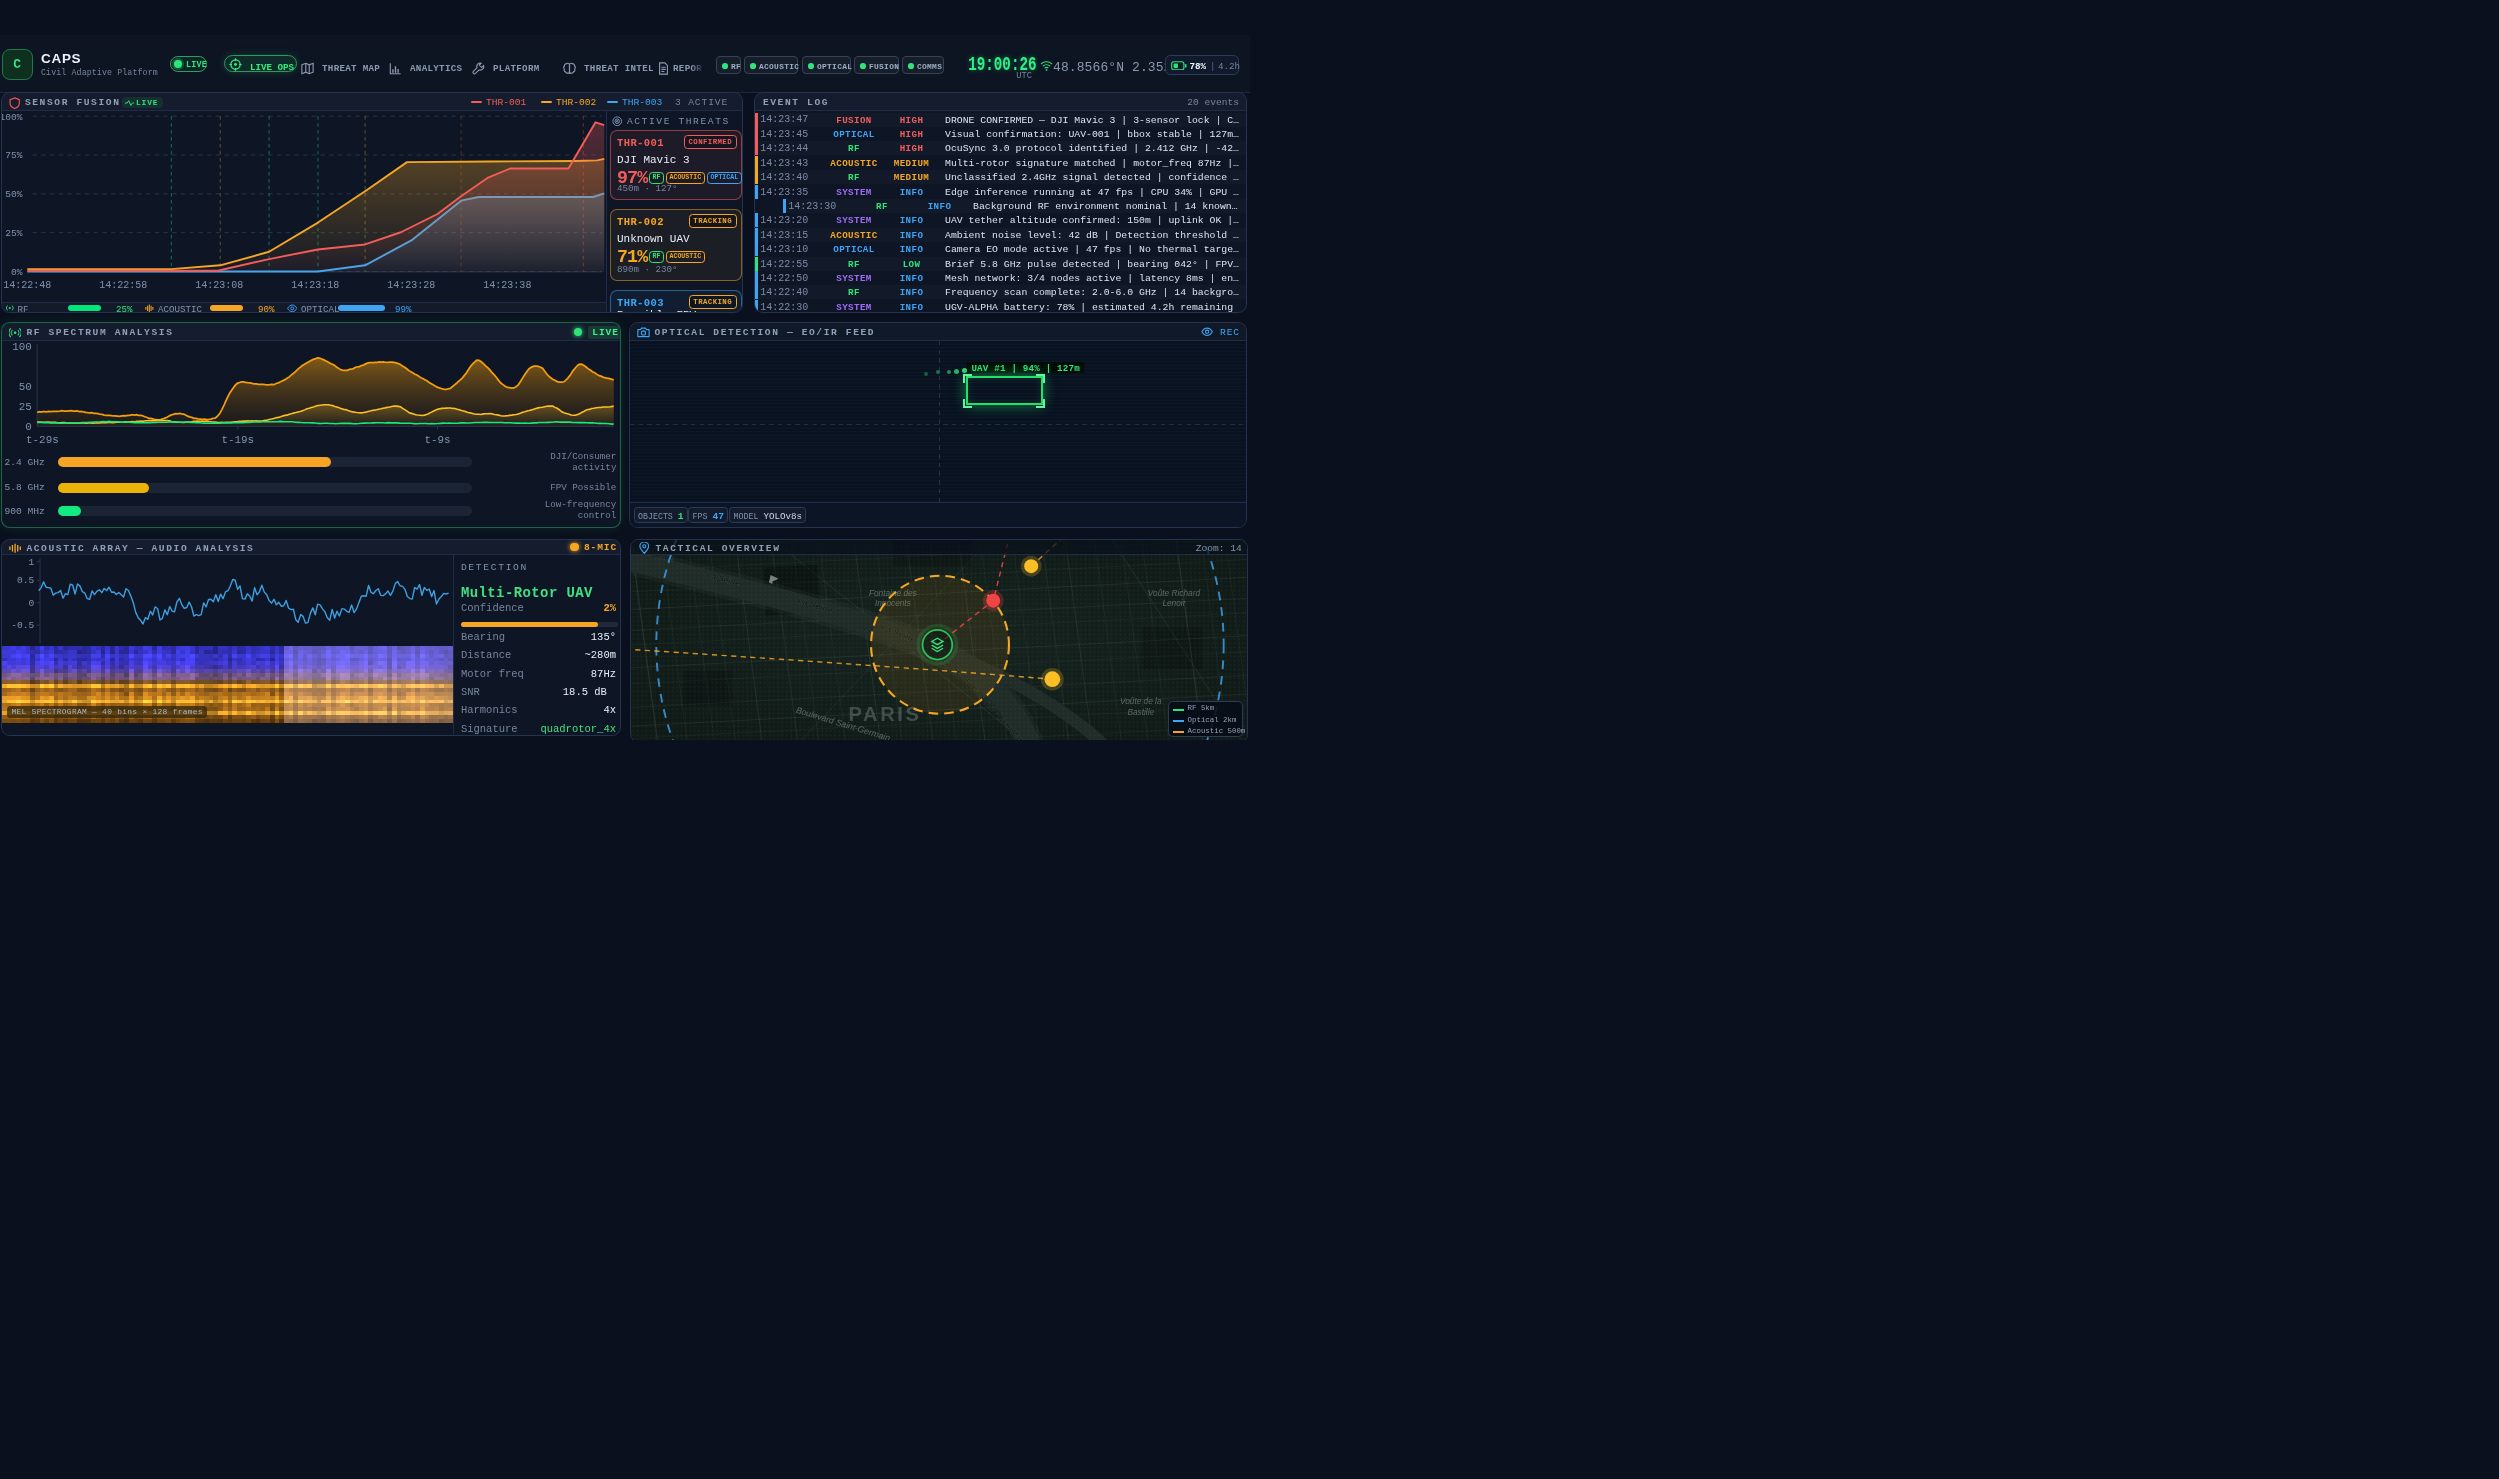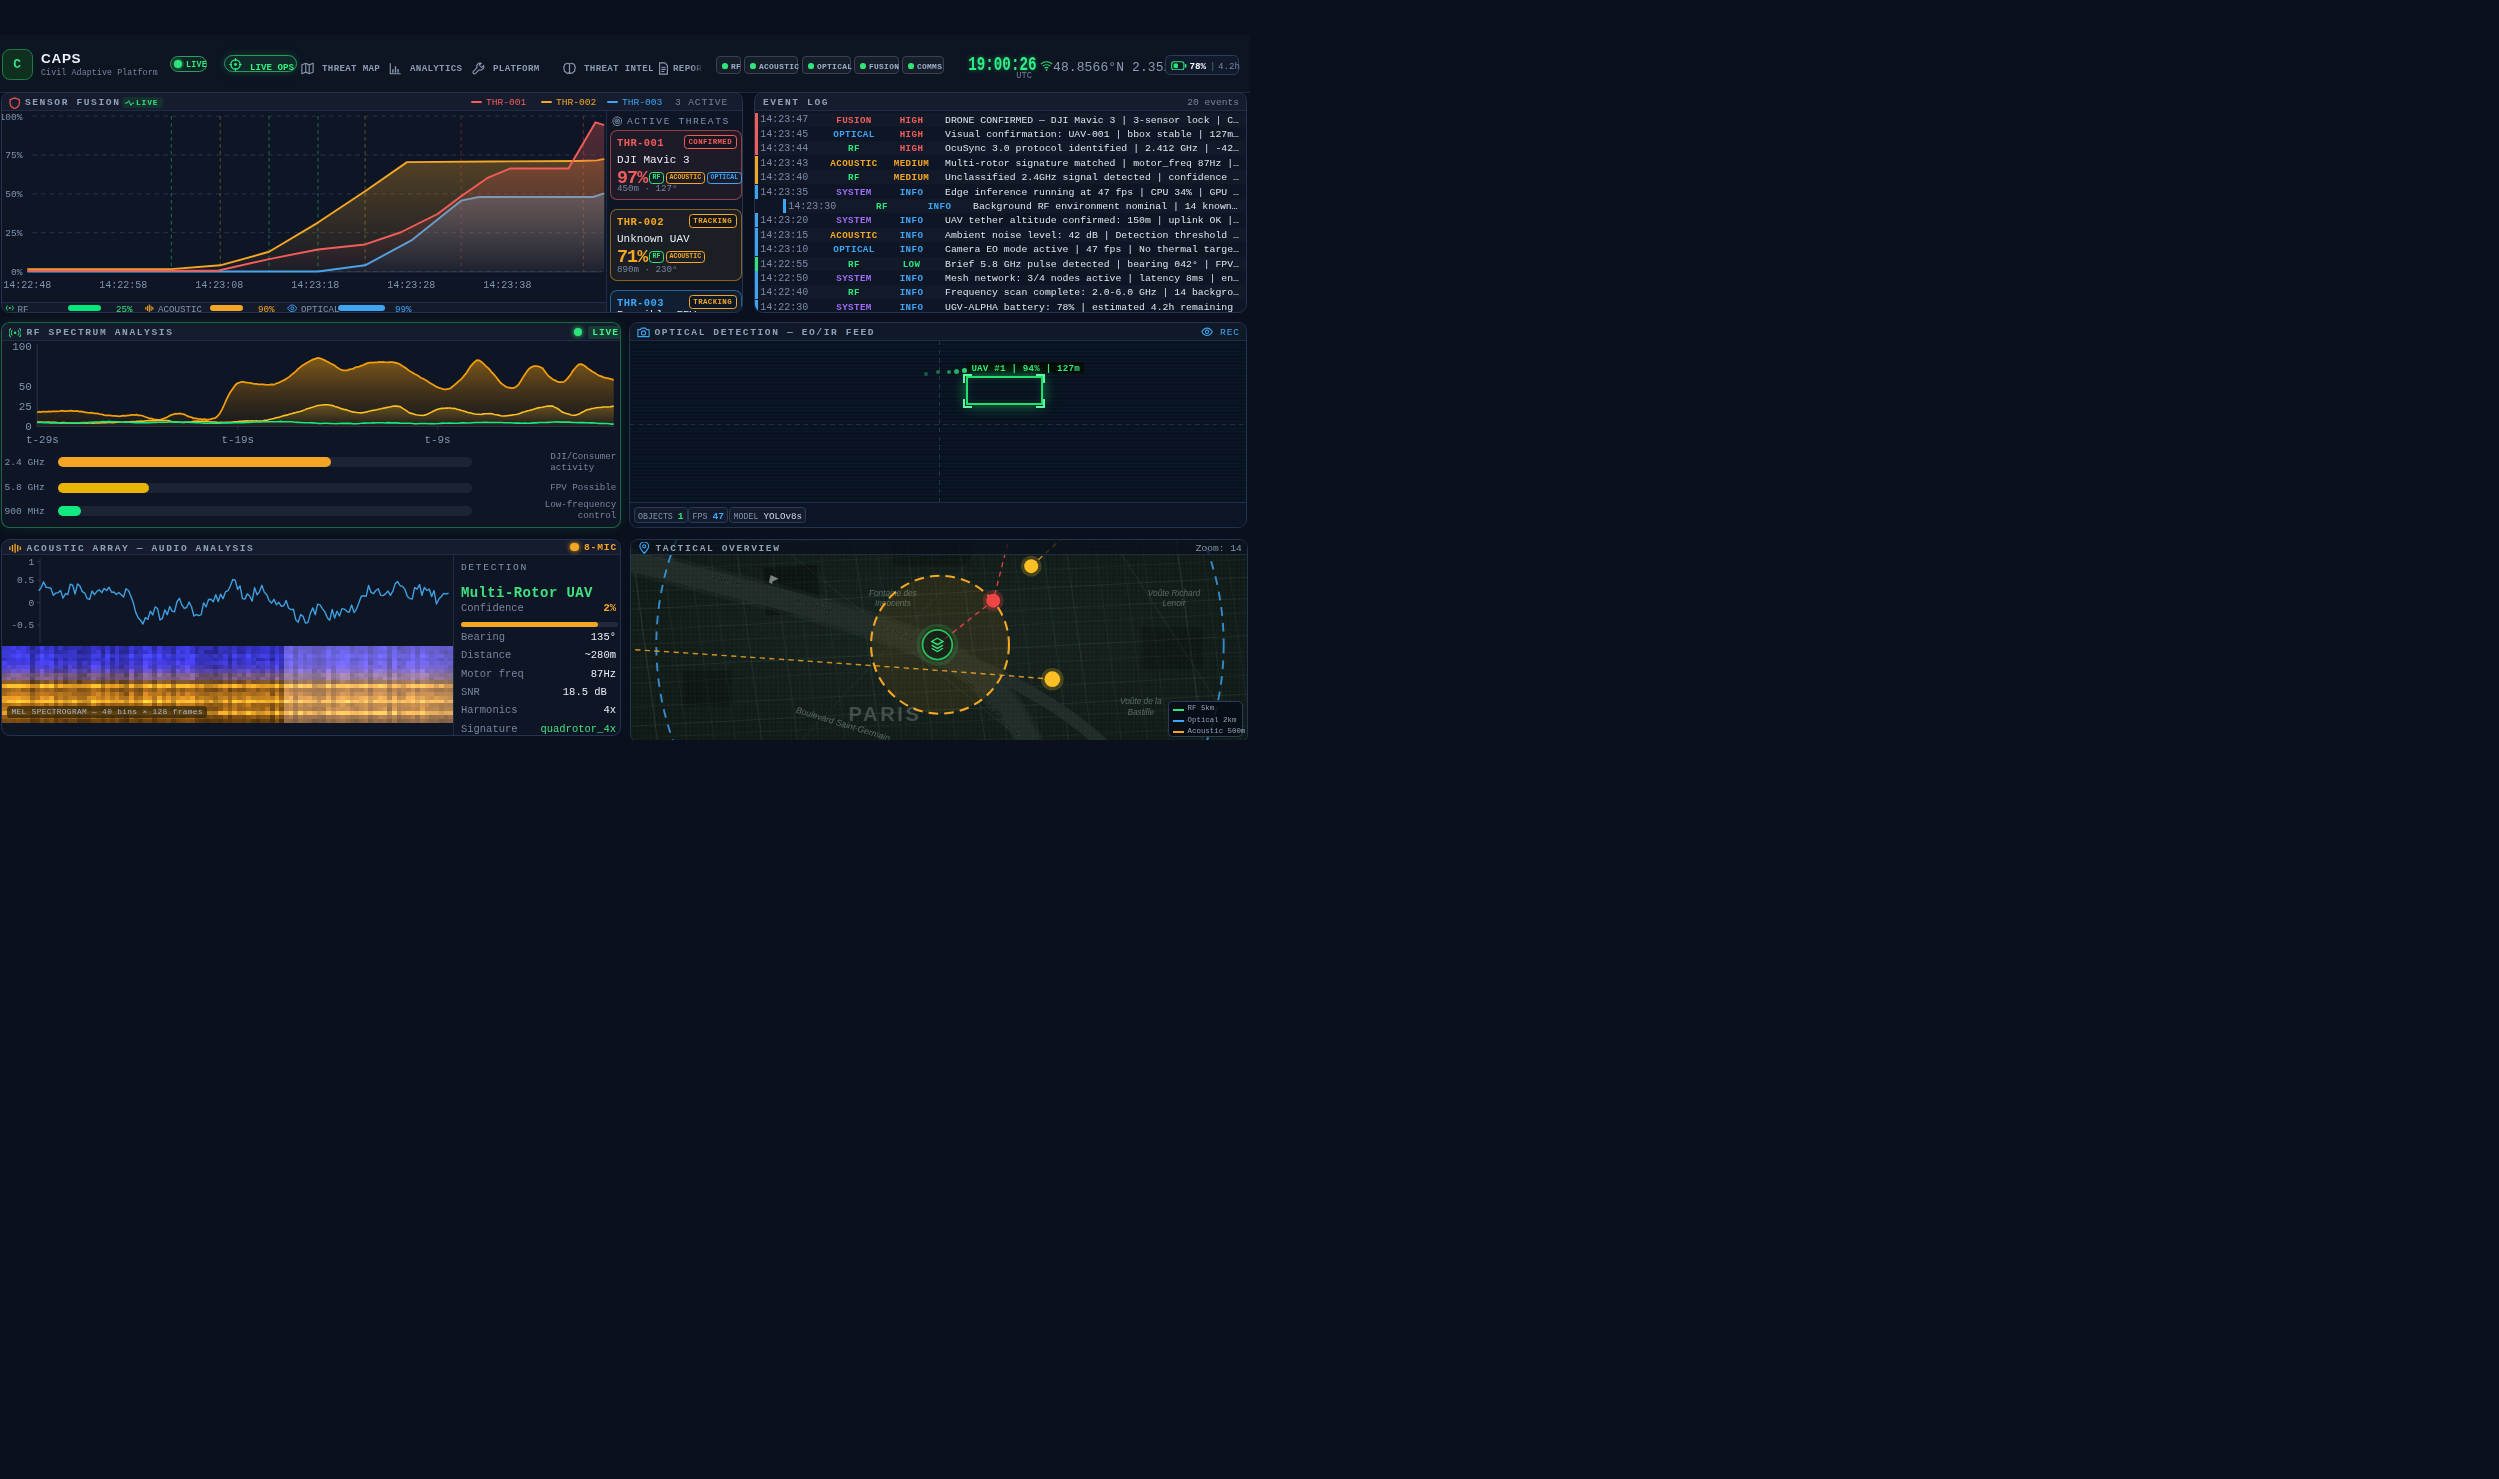--- a/index.html
+++ b/index.html
@@ -385,21 +385,21 @@
         <line x1="499" y1="118.5" x2="499" y2="122" stroke="#2b3950"></line>
         <path d="M40.0,102.1 L41.3,102.2 L42.8,101.7 L44.5,102.1 L46.4,101.7 L48.5,101.7 L50.7,101.9 L53.0,101.4 L55.4,101.7 L58.0,101.2 L60.6,101.4 L63.2,101.3 L65.9,101.0 L68.6,100.6 L71.3,101.1 L73.9,101.0 L76.5,100.7 L79.1,100.5 L81.6,100.9 L84.0,101.1 L86.2,100.8 L88.5,101.7 L90.9,101.3 L93.2,102.0 L95.6,102.4 L98.0,102.7 L100.4,102.9 L102.8,102.8 L105.2,103.7 L107.6,103.7 L109.9,104.0 L112.2,104.6 L114.5,104.8 L116.8,105.5 L119.0,105.8 L121.1,106.0 L123.2,105.9 L125.2,106.3 L127.2,106.6 L129.0,106.5 L131.9,106.7 L134.6,106.9 L137.1,106.4 L139.5,106.3 L141.7,106.5 L143.9,106.0 L145.9,105.9 L148.0,105.4 L150.0,105.4 L151.9,105.7 L153.9,105.1 L156.0,105.9 L158.5,106.0 L160.9,106.3 L163.2,107.5 L165.5,108.0 L167.8,109.2 L170.1,109.4 L172.3,110.0 L174.5,110.7 L176.8,110.8 L179.0,111.3 L181.5,110.7 L184.0,110.0 L186.4,109.1 L188.9,108.1 L191.3,106.6 L193.8,105.4 L196.2,104.8 L198.6,104.0 L201.0,104.1 L203.4,103.7 L205.7,104.2 L208.0,104.5 L210.2,105.5 L212.5,106.8 L214.8,107.6 L217.2,108.2 L219.5,109.3 L222.0,109.3 L224.3,109.8 L226.8,110.1 L229.3,110.5 L231.8,110.1 L234.4,110.8 L236.9,110.6 L239.4,110.2 L241.7,109.3 L244.0,109.1 L246.0,107.5 L249.1,104.1 L251.8,99.3 L254.3,94.0 L256.6,88.6 L258.8,84.0 L261.0,79.9 L264.0,75.6 L266.7,71.8 L269.3,69.2 L272.0,68.2 L274.3,67.5 L276.6,67.5 L278.9,68.0 L281.4,68.4 L284.0,68.7 L286.3,69.3 L288.8,69.9 L291.3,69.9 L293.9,70.3 L296.5,70.4 L299.0,70.3 L301.5,70.6 L304.0,70.8 L306.5,70.7 L309.0,70.5 L311.5,70.7 L314.0,69.4 L316.5,68.6 L319.0,67.4 L321.5,66.1 L324.0,64.9 L326.5,63.3 L329.0,61.8 L331.5,59.4 L333.9,57.7 L336.4,55.4 L338.9,52.9 L341.4,50.8 L344.0,48.7 L346.4,47.4 L348.8,45.9 L351.4,44.3 L353.9,43.0 L356.4,41.7 L358.8,41.2 L361.0,40.0 L363.8,40.2 L366.3,41.3 L368.7,42.3 L371.2,43.6 L374.0,45.0 L376.2,46.4 L378.6,47.3 L381.1,48.8 L383.6,50.8 L386.1,52.3 L388.6,53.8 L391.0,54.4 L393.4,54.4 L395.7,54.2 L398.0,53.2 L400.3,53.0 L402.6,52.3 L404.8,50.7 L407.0,50.4 L409.4,50.0 L411.7,48.8 L413.9,48.3 L416.1,47.1 L418.5,46.0 L421.0,45.5 L423.1,45.3 L425.3,45.5 L427.6,45.2 L429.9,45.2 L432.3,44.7 L434.6,44.8 L436.9,44.6 L439.0,45.0 L441.7,45.2 L444.2,44.8 L446.7,44.8 L449.1,45.2 L451.5,45.7 L454.0,46.5 L456.4,47.6 L458.8,49.4 L461.2,50.7 L463.6,52.5 L466.2,54.6 L469.0,56.3 L471.0,57.4 L473.1,58.7 L475.3,59.7 L477.5,60.9 L479.8,62.7 L482.1,63.7 L484.5,65.0 L486.8,66.3 L489.0,68.0 L491.2,69.3 L493.5,70.6 L495.7,72.0 L498.0,73.2 L500.2,74.1 L502.5,74.8 L504.7,75.6 L506.9,76.2 L509.0,76.1 L511.4,75.4 L513.7,75.0 L515.9,73.1 L518.2,71.2 L520.4,69.4 L522.6,67.3 L524.8,65.4 L527.0,63.6 L529.5,60.3 L532.0,57.3 L534.5,53.3 L536.9,49.5 L539.3,46.9 L541.7,44.5 L544.0,42.7 L546.6,42.8 L549.1,44.5 L551.6,46.6 L554.1,49.1 L556.5,51.2 L559.0,53.8 L561.5,57.0 L564.0,59.5 L566.5,62.5 L569.0,65.8 L571.5,68.8 L574.0,70.6 L576.5,72.5 L579.0,73.9 L581.5,74.0 L584.0,74.7 L586.5,74.5 L589.0,73.1 L591.5,71.1 L594.1,67.1 L596.6,62.9 L599.1,59.0 L601.6,55.2 L604.0,52.4 L606.7,50.6 L609.4,49.4 L612.0,49.4 L614.5,49.6 L617.0,50.7 L619.4,51.9 L621.7,55.1 L624.0,58.1 L626.4,61.0 L629.0,63.0 L631.3,64.8 L633.7,65.7 L636.2,67.2 L638.7,67.8 L641.3,67.8 L644.0,67.4 L646.4,65.3 L648.8,62.6 L651.4,59.4 L653.9,55.1 L656.4,52.2 L658.8,49.3 L661.0,47.5 L663.9,47.2 L666.5,48.5 L669.0,50.2 L671.5,52.3 L674.0,53.9 L676.6,55.9 L679.2,57.1 L681.7,58.9 L684.3,60.4 L687.0,61.2 L689.4,62.3 L692.1,63.0 L694.8,63.5 L697.3,64.0 L699.4,64.8 L701.0,65.0 L701.0,118.5 L40.0,118.5 Z" fill="url(#rfo)"></path>
         <path d="M40.0,102.1 L41.3,102.2 L42.8,101.7 L44.5,102.1 L46.4,101.7 L48.5,101.7 L50.7,101.9 L53.0,101.4 L55.4,101.7 L58.0,101.2 L60.6,101.4 L63.2,101.3 L65.9,101.0 L68.6,100.6 L71.3,101.1 L73.9,101.0 L76.5,100.7 L79.1,100.5 L81.6,100.9 L84.0,101.1 L86.2,100.8 L88.5,101.7 L90.9,101.3 L93.2,102.0 L95.6,102.4 L98.0,102.7 L100.4,102.9 L102.8,102.8 L105.2,103.7 L107.6,103.7 L109.9,104.0 L112.2,104.6 L114.5,104.8 L116.8,105.5 L119.0,105.8 L121.1,106.0 L123.2,105.9 L125.2,106.3 L127.2,106.6 L129.0,106.5 L131.9,106.7 L134.6,106.9 L137.1,106.4 L139.5,106.3 L141.7,106.5 L143.9,106.0 L145.9,105.9 L148.0,105.4 L150.0,105.4 L151.9,105.7 L153.9,105.1 L156.0,105.9 L158.5,106.0 L160.9,106.3 L163.2,107.5 L165.5,108.0 L167.8,109.2 L170.1,109.4 L172.3,110.0 L174.5,110.7 L176.8,110.8 L179.0,111.3 L181.5,110.7 L184.0,110.0 L186.4,109.1 L188.9,108.1 L191.3,106.6 L193.8,105.4 L196.2,104.8 L198.6,104.0 L201.0,104.1 L203.4,103.7 L205.7,104.2 L208.0,104.5 L210.2,105.5 L212.5,106.8 L214.8,107.6 L217.2,108.2 L219.5,109.3 L222.0,109.3 L224.3,109.8 L226.8,110.1 L229.3,110.5 L231.8,110.1 L234.4,110.8 L236.9,110.6 L239.4,110.2 L241.7,109.3 L244.0,109.1 L246.0,107.5 L249.1,104.1 L251.8,99.3 L254.3,94.0 L256.6,88.6 L258.8,84.0 L261.0,79.9 L264.0,75.6 L266.7,71.8 L269.3,69.2 L272.0,68.2 L274.3,67.5 L276.6,67.5 L278.9,68.0 L281.4,68.4 L284.0,68.7 L286.3,69.3 L288.8,69.9 L291.3,69.9 L293.9,70.3 L296.5,70.4 L299.0,70.3 L301.5,70.6 L304.0,70.8 L306.5,70.7 L309.0,70.5 L311.5,70.7 L314.0,69.4 L316.5,68.6 L319.0,67.4 L321.5,66.1 L324.0,64.9 L326.5,63.3 L329.0,61.8 L331.5,59.4 L333.9,57.7 L336.4,55.4 L338.9,52.9 L341.4,50.8 L344.0,48.7 L346.4,47.4 L348.8,45.9 L351.4,44.3 L353.9,43.0 L356.4,41.7 L358.8,41.2 L361.0,40.0 L363.8,40.2 L366.3,41.3 L368.7,42.3 L371.2,43.6 L374.0,45.0 L376.2,46.4 L378.6,47.3 L381.1,48.8 L383.6,50.8 L386.1,52.3 L388.6,53.8 L391.0,54.4 L393.4,54.4 L395.7,54.2 L398.0,53.2 L400.3,53.0 L402.6,52.3 L404.8,50.7 L407.0,50.4 L409.4,50.0 L411.7,48.8 L413.9,48.3 L416.1,47.1 L418.5,46.0 L421.0,45.5 L423.1,45.3 L425.3,45.5 L427.6,45.2 L429.9,45.2 L432.3,44.7 L434.6,44.8 L436.9,44.6 L439.0,45.0 L441.7,45.2 L444.2,44.8 L446.7,44.8 L449.1,45.2 L451.5,45.7 L454.0,46.5 L456.4,47.6 L458.8,49.4 L461.2,50.7 L463.6,52.5 L466.2,54.6 L469.0,56.3 L471.0,57.4 L473.1,58.7 L475.3,59.7 L477.5,60.9 L479.8,62.7 L482.1,63.7 L484.5,65.0 L486.8,66.3 L489.0,68.0 L491.2,69.3 L493.5,70.6 L495.7,72.0 L498.0,73.2 L500.2,74.1 L502.5,74.8 L504.7,75.6 L506.9,76.2 L509.0,76.1 L511.4,75.4 L513.7,75.0 L515.9,73.1 L518.2,71.2 L520.4,69.4 L522.6,67.3 L524.8,65.4 L527.0,63.6 L529.5,60.3 L532.0,57.3 L534.5,53.3 L536.9,49.5 L539.3,46.9 L541.7,44.5 L544.0,42.7 L546.6,42.8 L549.1,44.5 L551.6,46.6 L554.1,49.1 L556.5,51.2 L559.0,53.8 L561.5,57.0 L564.0,59.5 L566.5,62.5 L569.0,65.8 L571.5,68.8 L574.0,70.6 L576.5,72.5 L579.0,73.9 L581.5,74.0 L584.0,74.7 L586.5,74.5 L589.0,73.1 L591.5,71.1 L594.1,67.1 L596.6,62.9 L599.1,59.0 L601.6,55.2 L604.0,52.4 L606.7,50.6 L609.4,49.4 L612.0,49.4 L614.5,49.6 L617.0,50.7 L619.4,51.9 L621.7,55.1 L624.0,58.1 L626.4,61.0 L629.0,63.0 L631.3,64.8 L633.7,65.7 L636.2,67.2 L638.7,67.8 L641.3,67.8 L644.0,67.4 L646.4,65.3 L648.8,62.6 L651.4,59.4 L653.9,55.1 L656.4,52.2 L658.8,49.3 L661.0,47.5 L663.9,47.2 L666.5,48.5 L669.0,50.2 L671.5,52.3 L674.0,53.9 L676.6,55.9 L679.2,57.1 L681.7,58.9 L684.3,60.4 L687.0,61.2 L689.4,62.3 L692.1,63.0 L694.8,63.5 L697.3,64.0 L699.4,64.8 L701.0,65.0" fill="none" stroke="#f59e0b" stroke-width="2"></path>
         <path d="M40.0,113.4 L41.4,113.5 L43.2,113.4 L45.3,113.6 L47.6,113.7 L50.0,113.8 L52.7,113.6 L55.4,113.9 L58.2,113.8 L61.0,113.9 L63.8,114.4 L66.5,114.3 L69.0,114.1 L71.5,114.2 L73.9,114.7 L76.4,114.7 L78.9,114.6 L81.4,114.9 L83.9,114.8 L86.4,115.0 L89.0,114.7 L91.5,114.7 L94.0,114.6 L96.5,115.0 L99.0,114.7 L101.5,114.7 L104.0,114.9 L106.5,114.5 L109.0,114.4 L111.5,114.7 L114.0,114.2 L116.5,114.4 L119.0,114.3 L121.5,113.9 L124.0,113.9 L126.5,114.2 L129.0,113.9 L131.5,113.8 L134.1,113.8 L136.6,113.7 L139.2,113.6 L141.8,113.2 L144.3,113.5 L146.9,113.1 L149.4,113.0 L151.9,113.1 L154.3,112.8 L156.7,112.6 L159.0,112.5 L161.7,112.6 L164.4,112.0 L167.0,111.9 L169.6,111.7 L172.1,112.0 L174.6,111.8 L177.0,111.9 L179.4,111.4 L181.7,111.7 L184.0,111.8 L186.7,111.8 L189.2,111.8 L191.6,112.2 L194.0,112.9 L196.4,113.4 L198.8,113.3 L201.3,113.7 L204.0,113.8 L206.3,114.1 L208.8,114.1 L211.3,113.6 L213.9,113.5 L216.5,113.5 L219.1,112.8 L221.7,112.8 L224.2,112.5 L226.7,112.8 L229.0,112.3 L231.7,112.8 L234.4,112.5 L236.9,113.0 L239.3,113.3 L241.7,113.4 L244.1,113.4 L246.5,113.9 L249.0,114.1 L251.5,113.9 L254.1,114.0 L256.7,113.9 L259.3,113.8 L261.9,113.7 L264.4,113.4 L266.7,113.2 L269.0,113.1 L271.8,112.7 L274.4,112.8 L276.8,112.5 L279.2,112.5 L281.6,112.2 L284.0,112.3 L286.4,112.2 L288.8,112.4 L291.2,112.2 L293.6,112.3 L296.2,112.5 L299.0,112.1 L301.3,111.5 L303.6,111.5 L306.1,110.5 L308.7,110.1 L311.3,109.5 L313.9,108.6 L316.5,108.2 L319.0,107.5 L321.5,106.7 L324.0,105.9 L326.5,105.6 L329.0,104.6 L331.5,104.0 L334.0,103.3 L336.5,102.7 L339.0,102.0 L341.5,101.4 L344.1,100.5 L346.7,99.6 L349.3,98.4 L351.9,97.8 L354.4,97.0 L356.7,96.3 L359.0,95.3 L361.8,94.6 L364.4,94.2 L366.8,94.0 L369.2,93.8 L371.6,93.7 L374.0,93.7 L376.4,94.2 L378.8,94.7 L381.2,95.7 L383.6,96.2 L386.2,97.2 L389.0,98.2 L391.3,99.0 L393.8,99.3 L396.4,100.4 L399.0,101.1 L401.6,101.9 L404.2,102.3 L406.7,102.7 L409.0,102.9 L411.8,103.0 L414.4,102.5 L416.8,102.2 L419.2,101.4 L421.6,100.9 L424.0,100.2 L426.5,99.9 L429.0,99.4 L431.5,98.8 L434.0,98.3 L436.5,97.7 L439.0,97.3 L441.5,96.7 L444.0,96.2 L446.5,95.6 L449.0,95.1 L451.5,95.3 L454.0,95.6 L456.5,96.1 L459.0,97.9 L461.5,99.3 L464.0,101.0 L466.5,102.9 L469.0,103.6 L471.5,104.3 L474.0,105.1 L476.5,105.5 L479.0,105.7 L481.5,106.1 L484.0,105.6 L486.5,105.0 L489.0,103.7 L491.5,102.5 L494.0,101.1 L496.5,100.0 L499.0,99.0 L501.5,98.4 L504.0,97.9 L506.5,97.8 L509.0,97.6 L511.5,97.5 L514.0,97.4 L516.5,97.9 L519.0,98.0 L521.5,98.8 L524.0,99.5 L526.5,100.3 L529.0,100.9 L531.5,101.7 L534.0,102.7 L536.5,103.0 L539.0,103.7 L541.5,104.4 L544.0,104.7 L546.5,104.7 L549.0,104.8 L551.5,104.2 L554.0,104.1 L556.5,104.0 L559.0,103.9 L561.5,104.0 L564.0,104.8 L566.5,105.1 L569.0,105.6 L571.5,106.3 L574.0,106.6 L576.5,106.5 L579.0,106.3 L581.5,105.9 L584.0,105.6 L586.5,105.1 L589.0,104.9 L591.5,104.3 L594.0,103.5 L596.5,102.4 L599.0,101.8 L601.5,100.8 L604.0,100.4 L606.5,99.6 L609.1,98.8 L611.7,97.9 L614.2,97.3 L616.7,96.8 L619.0,96.5 L621.6,95.9 L624.0,95.5 L626.3,95.2 L628.6,95.3 L631.0,95.3 L633.5,96.7 L636.1,97.8 L638.8,99.6 L641.4,101.8 L644.0,102.9 L646.6,103.7 L649.2,104.4 L651.9,105.4 L654.5,105.8 L657.0,105.8 L659.5,104.8 L661.9,104.0 L664.2,102.5 L666.6,101.4 L669.0,100.1 L671.3,99.1 L673.4,99.0 L675.6,98.1 L678.1,97.8 L681.0,97.1 L683.2,96.9 L685.9,96.9 L688.7,96.3 L691.7,96.3 L694.5,96.3 L697.1,96.1 L699.4,95.6 L701.0,95.5 L701.0,118.5 L40.0,118.5 Z" fill="url(#rfy)"></path>
         <path d="M40.0,113.4 L41.4,113.5 L43.2,113.4 L45.3,113.6 L47.6,113.7 L50.0,113.8 L52.7,113.6 L55.4,113.9 L58.2,113.8 L61.0,113.9 L63.8,114.4 L66.5,114.3 L69.0,114.1 L71.5,114.2 L73.9,114.7 L76.4,114.7 L78.9,114.6 L81.4,114.9 L83.9,114.8 L86.4,115.0 L89.0,114.7 L91.5,114.7 L94.0,114.6 L96.5,115.0 L99.0,114.7 L101.5,114.7 L104.0,114.9 L106.5,114.5 L109.0,114.4 L111.5,114.7 L114.0,114.2 L116.5,114.4 L119.0,114.3 L121.5,113.9 L124.0,113.9 L126.5,114.2 L129.0,113.9 L131.5,113.8 L134.1,113.8 L136.6,113.7 L139.2,113.6 L141.8,113.2 L144.3,113.5 L146.9,113.1 L149.4,113.0 L151.9,113.1 L154.3,112.8 L156.7,112.6 L159.0,112.5 L161.7,112.6 L164.4,112.0 L167.0,111.9 L169.6,111.7 L172.1,112.0 L174.6,111.8 L177.0,111.9 L179.4,111.4 L181.7,111.7 L184.0,111.8 L186.7,111.8 L189.2,111.8 L191.6,112.2 L194.0,112.9 L196.4,113.4 L198.8,113.3 L201.3,113.7 L204.0,113.8 L206.3,114.1 L208.8,114.1 L211.3,113.6 L213.9,113.5 L216.5,113.5 L219.1,112.8 L221.7,112.8 L224.2,112.5 L226.7,112.8 L229.0,112.3 L231.7,112.8 L234.4,112.5 L236.9,113.0 L239.3,113.3 L241.7,113.4 L244.1,113.4 L246.5,113.9 L249.0,114.1 L251.5,113.9 L254.1,114.0 L256.7,113.9 L259.3,113.8 L261.9,113.7 L264.4,113.4 L266.7,113.2 L269.0,113.1 L271.8,112.7 L274.4,112.8 L276.8,112.5 L279.2,112.5 L281.6,112.2 L284.0,112.3 L286.4,112.2 L288.8,112.4 L291.2,112.2 L293.6,112.3 L296.2,112.5 L299.0,112.1 L301.3,111.5 L303.6,111.5 L306.1,110.5 L308.7,110.1 L311.3,109.5 L313.9,108.6 L316.5,108.2 L319.0,107.5 L321.5,106.7 L324.0,105.9 L326.5,105.6 L329.0,104.6 L331.5,104.0 L334.0,103.3 L336.5,102.7 L339.0,102.0 L341.5,101.4 L344.1,100.5 L346.7,99.6 L349.3,98.4 L351.9,97.8 L354.4,97.0 L356.7,96.3 L359.0,95.3 L361.8,94.6 L364.4,94.2 L366.8,94.0 L369.2,93.8 L371.6,93.7 L374.0,93.7 L376.4,94.2 L378.8,94.7 L381.2,95.7 L383.6,96.2 L386.2,97.2 L389.0,98.2 L391.3,99.0 L393.8,99.3 L396.4,100.4 L399.0,101.1 L401.6,101.9 L404.2,102.3 L406.7,102.7 L409.0,102.9 L411.8,103.0 L414.4,102.5 L416.8,102.2 L419.2,101.4 L421.6,100.9 L424.0,100.2 L426.5,99.9 L429.0,99.4 L431.5,98.8 L434.0,98.3 L436.5,97.7 L439.0,97.3 L441.5,96.7 L444.0,96.2 L446.5,95.6 L449.0,95.1 L451.5,95.3 L454.0,95.6 L456.5,96.1 L459.0,97.9 L461.5,99.3 L464.0,101.0 L466.5,102.9 L469.0,103.6 L471.5,104.3 L474.0,105.1 L476.5,105.5 L479.0,105.7 L481.5,106.1 L484.0,105.6 L486.5,105.0 L489.0,103.7 L491.5,102.5 L494.0,101.1 L496.5,100.0 L499.0,99.0 L501.5,98.4 L504.0,97.9 L506.5,97.8 L509.0,97.6 L511.5,97.5 L514.0,97.4 L516.5,97.9 L519.0,98.0 L521.5,98.8 L524.0,99.5 L526.5,100.3 L529.0,100.9 L531.5,101.7 L534.0,102.7 L536.5,103.0 L539.0,103.7 L541.5,104.4 L544.0,104.7 L546.5,104.7 L549.0,104.8 L551.5,104.2 L554.0,104.1 L556.5,104.0 L559.0,103.9 L561.5,104.0 L564.0,104.8 L566.5,105.1 L569.0,105.6 L571.5,106.3 L574.0,106.6 L576.5,106.5 L579.0,106.3 L581.5,105.9 L584.0,105.6 L586.5,105.1 L589.0,104.9 L591.5,104.3 L594.0,103.5 L596.5,102.4 L599.0,101.8 L601.5,100.8 L604.0,100.4 L606.5,99.6 L609.1,98.8 L611.7,97.9 L614.2,97.3 L616.7,96.8 L619.0,96.5 L621.6,95.9 L624.0,95.5 L626.3,95.2 L628.6,95.3 L631.0,95.3 L633.5,96.7 L636.1,97.8 L638.8,99.6 L641.4,101.8 L644.0,102.9 L646.6,103.7 L649.2,104.4 L651.9,105.4 L654.5,105.8 L657.0,105.8 L659.5,104.8 L661.9,104.0 L664.2,102.5 L666.6,101.4 L669.0,100.1 L671.3,99.1 L673.4,99.0 L675.6,98.1 L678.1,97.8 L681.0,97.1 L683.2,96.9 L685.9,96.9 L688.7,96.3 L691.7,96.3 L694.5,96.3 L697.1,96.1 L699.4,95.6 L701.0,95.5" fill="none" stroke="#fbbf24" stroke-width="1.8"></path>
         <path d="M40.0,114.0 L42.1,114.1 L44.8,114.1 L47.9,114.2 L51.3,114.1 L55.1,114.6 L59.1,114.4 L63.1,114.5 L67.3,114.9 L71.3,114.6 L75.3,114.7 L79.0,114.6 L82.3,114.8 L85.6,114.7 L88.9,114.5 L92.3,114.1 L95.6,114.0 L98.9,113.9 L102.3,113.7 L105.6,113.6 L109.0,113.5 L112.3,113.3 L115.7,112.9 L119.0,113.1 L122.3,112.8 L125.7,113.2 L129.0,113.3 L132.3,113.3 L135.7,113.6 L139.0,113.7 L142.3,113.6 L145.7,113.8 L149.0,114.0 L152.3,114.2 L155.7,114.1 L159.0,114.2 L162.3,114.3 L165.7,114.2 L169.0,114.4 L172.3,114.0 L175.7,114.0 L179.0,113.8 L182.3,113.7 L185.7,113.8 L189.0,113.8 L192.3,113.3 L195.7,113.6 L199.0,113.5 L202.3,113.6 L205.7,113.7 L209.0,113.6 L212.3,113.6 L215.7,114.1 L219.0,114.1 L222.3,114.4 L225.7,114.4 L229.0,114.6 L232.3,114.8 L235.7,114.9 L239.0,115.0 L242.3,114.6 L245.7,114.8 L249.0,114.9 L252.3,114.5 L255.7,114.4 L259.0,114.5 L262.3,114.6 L265.7,114.4 L269.0,114.4 L272.3,114.2 L275.7,114.2 L279.0,114.0 L282.3,113.9 L285.7,113.7 L289.0,113.4 L292.3,113.4 L295.7,113.4 L299.0,113.3 L302.3,113.2 L305.7,113.1 L309.0,113.1 L312.3,113.2 L315.7,113.1 L319.0,112.8 L322.3,113.2 L325.7,113.1 L329.0,113.2 L332.3,113.3 L335.7,113.8 L339.0,113.9 L342.3,114.1 L345.7,114.3 L349.0,114.4 L352.3,114.4 L355.7,114.5 L359.0,114.6 L362.3,115.1 L365.7,115.2 L369.0,115.0 L372.3,114.9 L375.7,115.2 L379.0,115.2 L382.3,115.5 L385.7,115.3 L389.0,115.1 L392.3,115.1 L395.7,115.1 L399.0,115.1 L402.3,115.4 L405.7,115.4 L409.0,115.3 L412.3,115.0 L415.7,114.8 L419.0,114.6 L422.3,114.6 L425.7,114.5 L429.0,114.4 L432.3,114.4 L435.7,114.4 L439.0,114.6 L442.3,114.2 L445.7,114.5 L449.0,114.3 L452.3,114.5 L455.7,114.8 L459.0,115.0 L462.3,115.0 L465.7,114.9 L469.0,115.0 L472.3,115.4 L475.7,115.4 L479.0,115.3 L482.3,115.3 L485.7,115.3 L489.0,115.4 L492.3,115.2 L495.7,115.4 L499.0,115.3 L502.3,115.1 L505.7,114.8 L509.0,114.9 L512.3,114.8 L515.7,114.9 L519.0,114.9 L522.3,114.9 L525.7,114.5 L529.0,114.5 L532.3,114.6 L535.7,114.6 L539.0,114.3 L542.3,114.1 L545.7,114.1 L549.0,114.1 L552.3,113.9 L555.7,113.7 L559.0,114.0 L562.3,114.1 L565.7,114.0 L569.0,114.1 L572.3,114.1 L575.7,114.4 L579.0,114.3 L582.3,114.4 L585.7,114.6 L589.0,114.8 L592.3,114.6 L595.7,114.9 L599.0,114.7 L602.3,114.9 L605.7,114.8 L609.0,114.5 L612.3,114.5 L615.7,114.1 L619.0,114.1 L622.3,114.1 L625.7,113.9 L629.0,113.7 L632.3,113.5 L635.7,113.3 L639.0,113.6 L642.4,113.5 L645.9,113.6 L649.4,113.4 L653.0,113.9 L656.6,114.0 L660.1,114.2 L663.6,114.2 L667.0,114.1 L670.3,114.3 L673.4,114.5 L676.3,114.5 L679.0,114.6 L684.0,115.1 L688.4,115.3 L692.4,115.2 L695.9,115.4 L698.8,115.9 L701.0,115.7" fill="none" stroke="#12e981" stroke-width="1.8"></path>
       </svg>
       <div class="abs" style="left:2.6px;top:134px;font-size:9.6px;color:#8093ad">2.4 GHz</div>
       <div class="abs" style="left:56px;top:134px;width:414px;height:10px;border-radius:5.2px;background:rgba(148,163,184,.10)"></div>
       <div class="abs" style="left:56px;top:134px;width:273px;height:10px;border-radius:5.2px;background:#f5a523"></div>
-      <div class="abs" style="right:3.5px;top:128px;font-size:9.2px;color:#76849c;">DJI/Consumer<br>activity</div>
+      <div class="abs" style="right:3.5px;top:128px;font-size:9.2px;color:#76849c;text-align:right">DJI/Consumer<br>activity</div>
       <div class="abs" style="left:2.6px;top:159px;font-size:9.6px;color:#8093ad">5.8 GHz</div>
       <div class="abs" style="left:56px;top:160px;width:414px;height:10px;border-radius:5.2px;background:rgba(148,163,184,.10)"></div>
       <div class="abs" style="left:56px;top:160px;width:91px;height:10px;border-radius:5.2px;background:#eab308"></div>
       <div class="abs" style="right:3.5px;top:159px;font-size:9.2px;color:#76849c">FPV Possible</div>
       <div class="abs" style="left:2.6px;top:183px;font-size:9.6px;color:#8093ad">900 MHz</div>
       <div class="abs" style="left:56px;top:183px;width:414px;height:10px;border-radius:5.2px;background:rgba(148,163,184,.10)"></div>
       <div class="abs" style="left:56px;top:183px;width:23px;height:10px;border-radius:5.2px;background:#12e981"></div>
       <div class="abs" style="right:3.5px;top:176px;font-size:9.2px;color:#76849c;text-align:right">Low-frequency<br>control</div>
     </div>
     <div class="panel abs" style="left:629px;top:322px;width:618px;height:206px;background:#081220">

